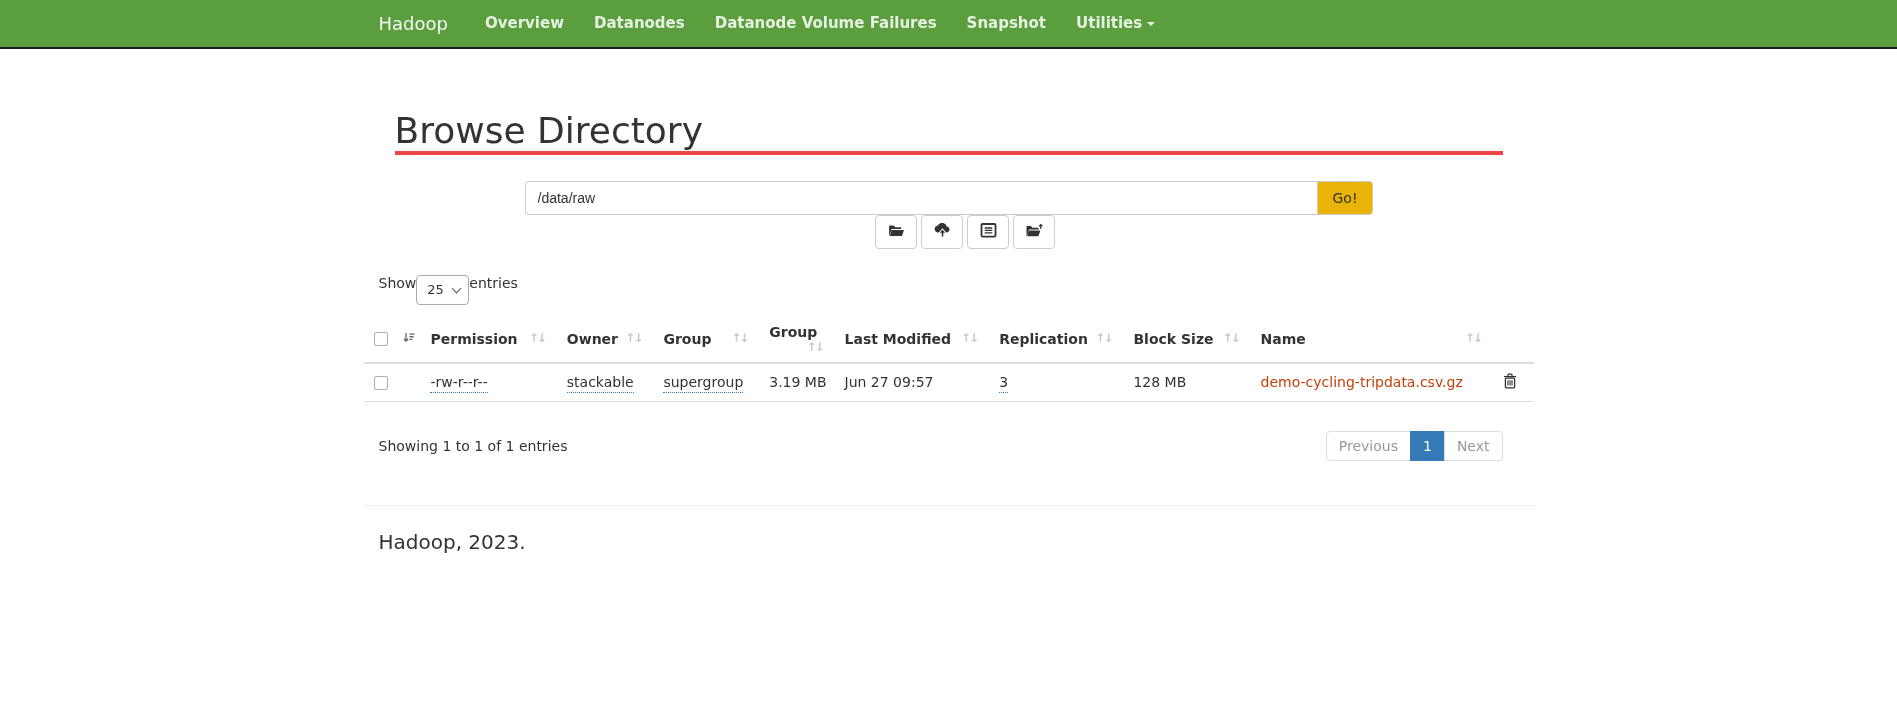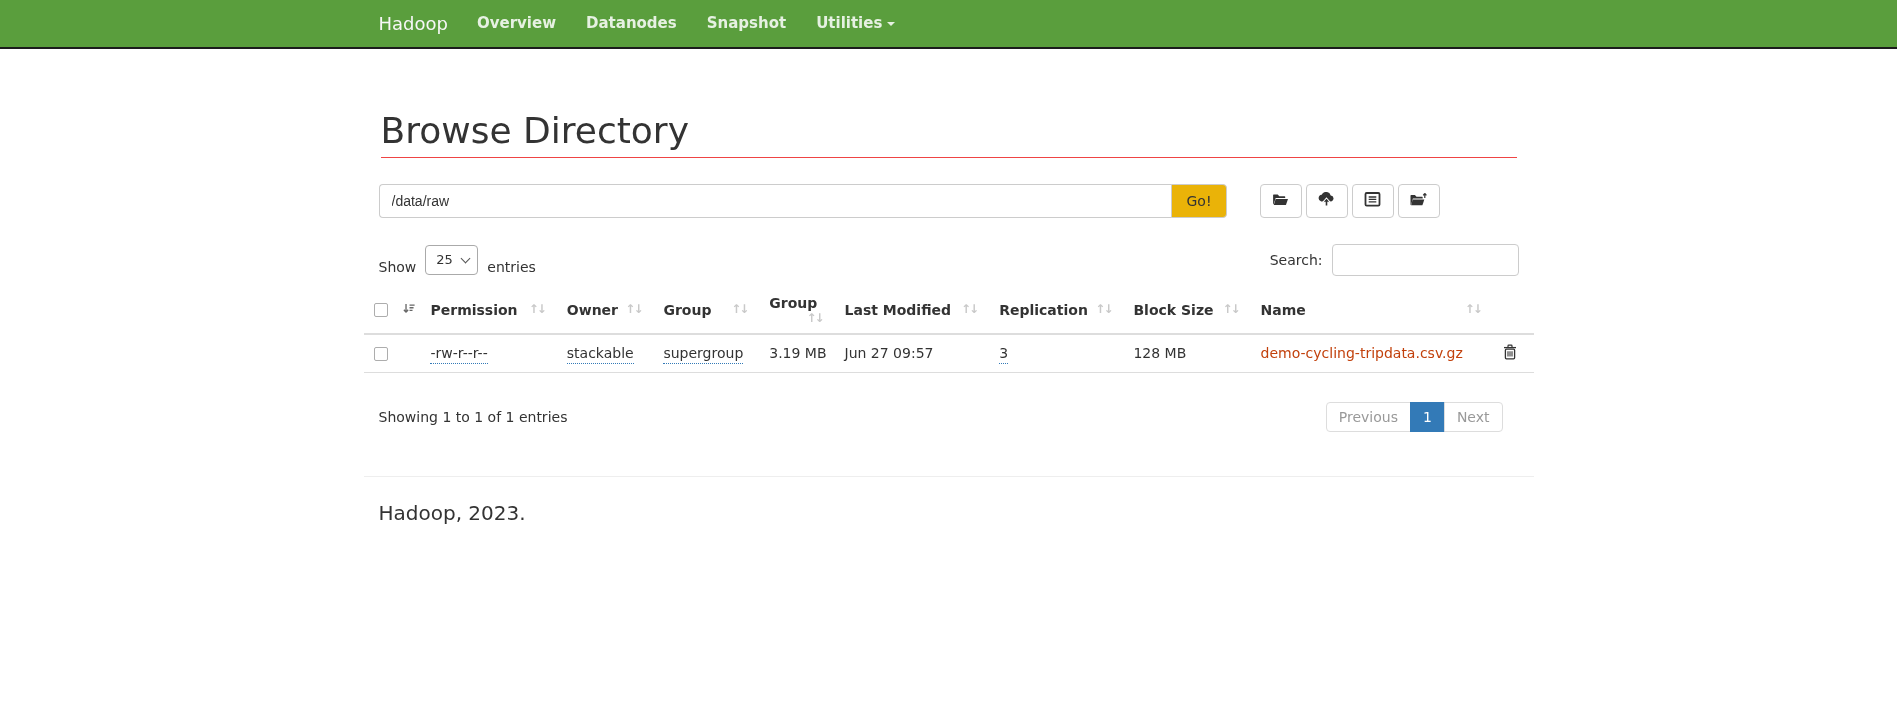--- a/index.html
+++ b/index.html
@@ -18,20 +18,21 @@
     background: #5a9e3d;
     border-bottom: 2px solid #1c1c1c;
   }
   .navbar-inner {
     width: 1170px;
     margin: 0 auto;
     padding: 0 15px;
     display: flex;
     align-items: center;
     height: 100%;
+    gap: 8px;
   }
   .brand {
     color: #f7f7f7;
     font-size: 18px;
     text-decoration: none;
     margin-right: 14px;
     white-space: nowrap;
   }
   .nav-links { display: flex; list-style: none; margin: 0; padding: 0; font-weight: bold; }
   .nav-links li a {
@@ -49,34 +50,34 @@
     vertical-align: middle;
     border-left: 4px solid transparent;
     border-right: 4px solid transparent;
     border-top: 4px solid rgba(255,255,255,0.85);
   }
 
   
   .container { width: 1170px; margin: 0 auto; padding: 0 15px; }
 
   .page-header {
-    margin: 62px 2px 0;
-    padding-bottom: 6px;
-    border-bottom: 1px solid #ef4444;
+    margin: 62px 16px 0;
+    padding-bottom: 0;
+    border-bottom: 4px solid #ef4444;
   }
   .page-header h1 {
     margin: 0;
     font-size: 36px;
     font-weight: 500;
     color: #333;
     line-height: 1.1;
   }
 
   
-  .path-row { display: flex; margin-top: 26px; align-items: center; }
+  .path-row { display: flex; margin-top: 26px; align-items: center; flex-direction: column; }
   .input-group { display: flex; width: 848px; }
   .path-input {
     flex: 1;
     height: 34px;
     border: 1px solid #ccc;
     border-right: 0;
     border-radius: 4px 0 0 4px;
     padding: 6px 12px;
     font-family: "Liberation Sans", sans-serif;
     font-size: 14px;
@@ -109,21 +110,21 @@
     padding: 0;
   }
 
   
   .dt-controls {
     display: flex;
     justify-content: space-between;
     align-items: center;
     margin-top: 26px;
   }
-  .dt-length { display: flex; align-items: flex-end; gap: 9px; }
+  .dt-length { display: flex; align-items: flex-start; }
   .select-wrap { position: relative; display: inline-block; }
   .page-size-select {
     appearance: none;
     -webkit-appearance: none;
     height: 30px;
     border: 1px solid #aaa;
     border-radius: 4px;
     background: #fff;
     color: #333;
     font-family: inherit;
@@ -247,20 +248,23 @@
 
 <nav class="navbar">
   <div class="navbar-inner">
     <a class="brand" href="#"><span>Hadoop</span></a>
     <ul class="nav-links">
       <li>
           <a href="#"><span>Overview</span></a>
         </li>
       <li>
           <a href="#"><span>Datanodes</span></a>
+        </li>
+      <li>
+          <a href="#"><span>Datanode Volume Failures</span></a>
         </li>
       <li>
           <a href="#"><span>Snapshot</span></a>
         </li>
       <li>
           <a href="#"><span>Utilities</span><span class="caret"></span></a>
         </li>
     </ul>
   </div>
 </nav>
@@ -315,24 +319,20 @@
 
   <div class="dt-controls">
     <div class="dt-length">
       <span>Show</span>
       <span class="select-wrap">
         <select class="page-size-select">
           <option selected="">25</option>
         </select>
       </span>
       <span>entries</span>
-    </div>
-    <div class="dt-search">
-      <label>Search:</label>
-      <input class="search-input" type="text" value="" style="">
     </div>
   </div>
 
   <table class="listing">
     <colgroup>
       <col style="width:56px">
         <col style="width:134px">
         <col style="width:95px">
         <col style="width:104px">
       <col style="width:74px">

